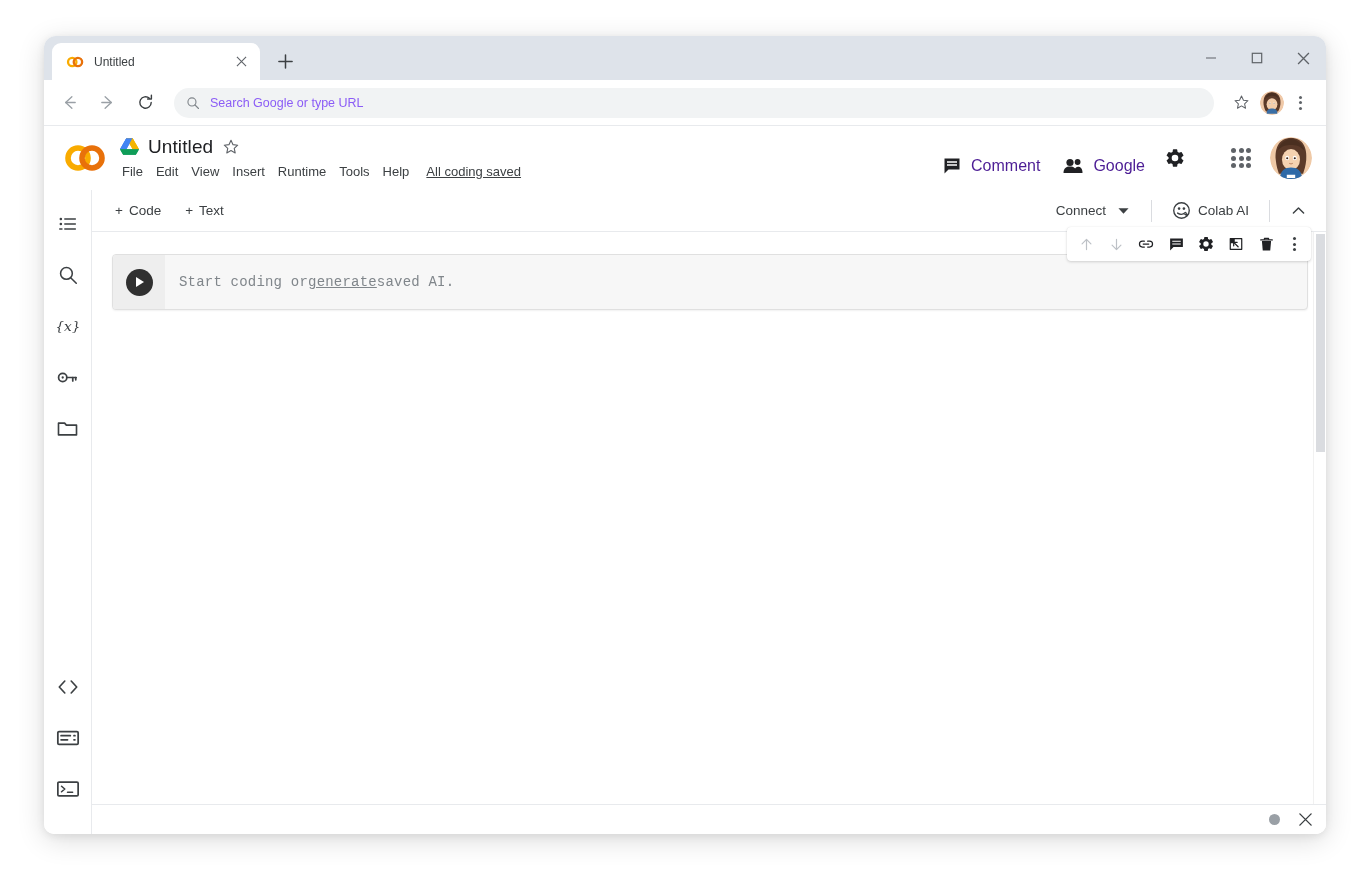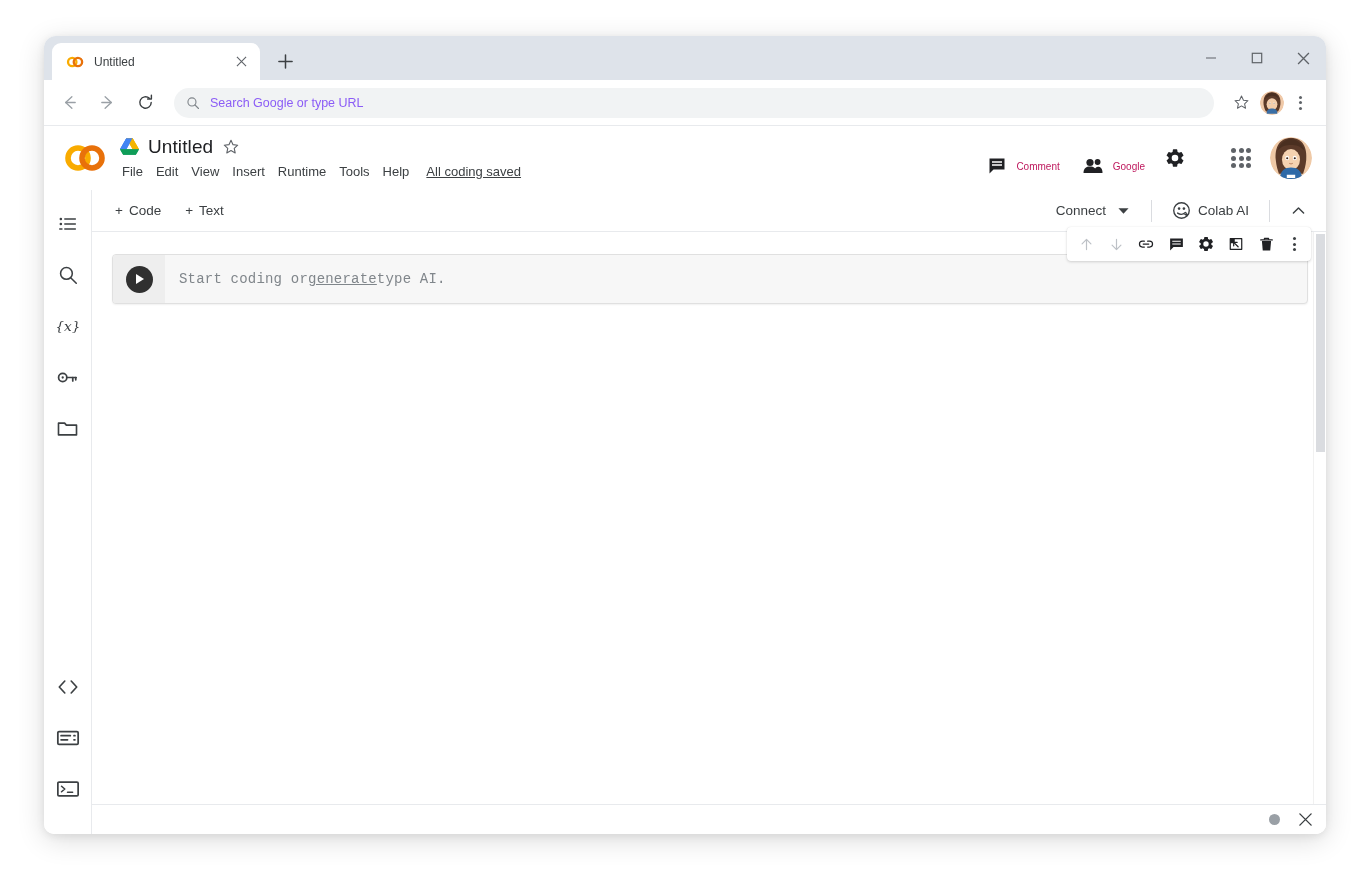--- a/index.html
+++ b/index.html
@@ -177,22 +177,22 @@
     margin-left: 4px;
   }
   .header-spacer { flex: 1; }
   .header-actions { display: flex; align-items: center; gap: 0; }
   .hdr-btn {
     display: flex; align-items: center; gap: 9px;
     padding: 7px 11px;
     border-radius: 4px;
   }
   .hdr-btn span {
-    font-size: 10px;
-    color: #be185d;
+    font-size: 16px;
+    color: #4c1d95;
     white-space: nowrap;
     margin-top: 16px;
   }
   .icon-only {
     width: 38px; height: 38px;
     display: flex; align-items: center; justify-content: center;
     border-radius: 50%;
   }
   .apps-grid {
     width: 20px; height: 20px;
@@ -290,21 +290,21 @@
   }
 
   
   .cell-wrap { position: relative; width: 1196px; }
   .cell {
     display: flex;
     align-items: stretch;
     background: #f7f7f7;
     border: 1px solid #e0e0e0;
     border-radius: 4px;
-    height: 50px;
+    height: 56px;
     box-shadow: 0 1px 2px rgba(0,0,0,0.06);
   }
   .cell-gutter {
     width: 52px;
     background: #eeeeee;
     display: flex;
     align-items: center;
     justify-content: center;
     border-radius: 3px 0 0 3px;
     flex: none;
@@ -764,21 +764,21 @@
 
               <div class="cell">
                 <div class="cell-gutter">
                   <div class="run-btn">
                     <span class="tri"></span>
                   </div>
                 </div>
                 <div class="cell-body">
                   <span>Start coding or </span>
                     <u>generate</u>
-                    <span> type AI.</span>
+                    <span> saved AI.</span>
                 </div>
               </div>
 
               <div class="cell-toolbar">
                 <div class="ct-btn disabled">
                   <svg width="17" height="17" viewBox="0 0 20 20">
                     <path d="M10 16 V4 M4.8 9.2 L10 4 L15.2 9.2" stroke="currentColor" stroke-width="1.4" fill="none" stroke-linecap="round" stroke-linejoin="round"></path>
                   </svg>
                 </div>
                 <div class="ct-btn disabled">

